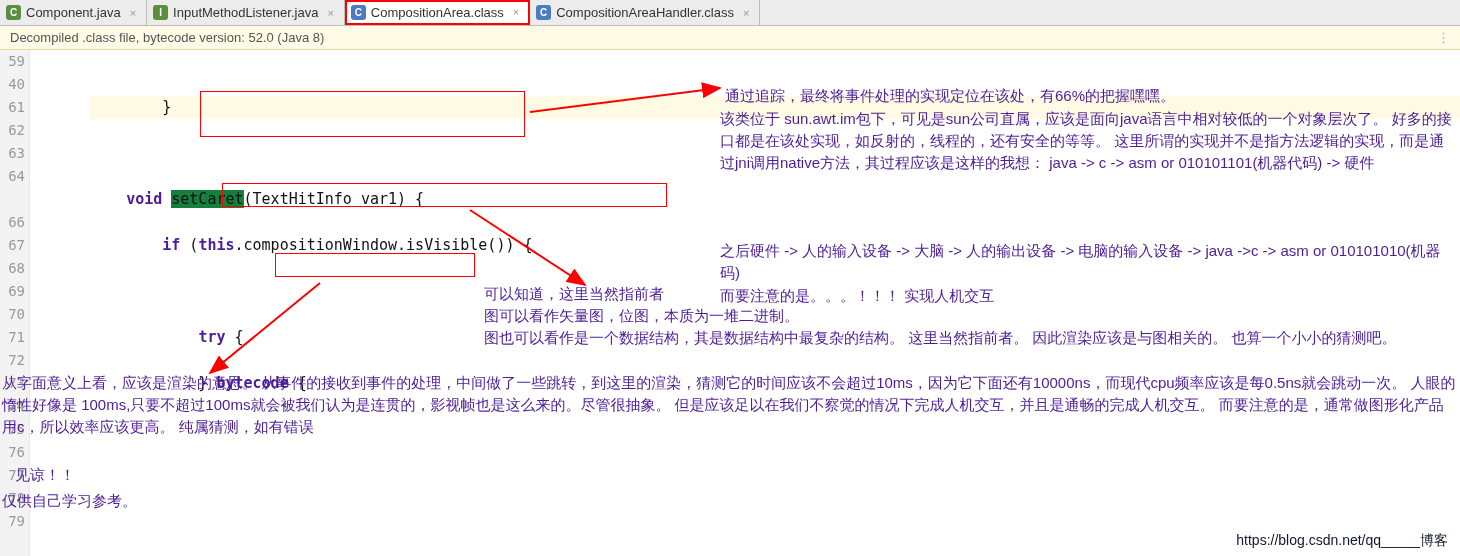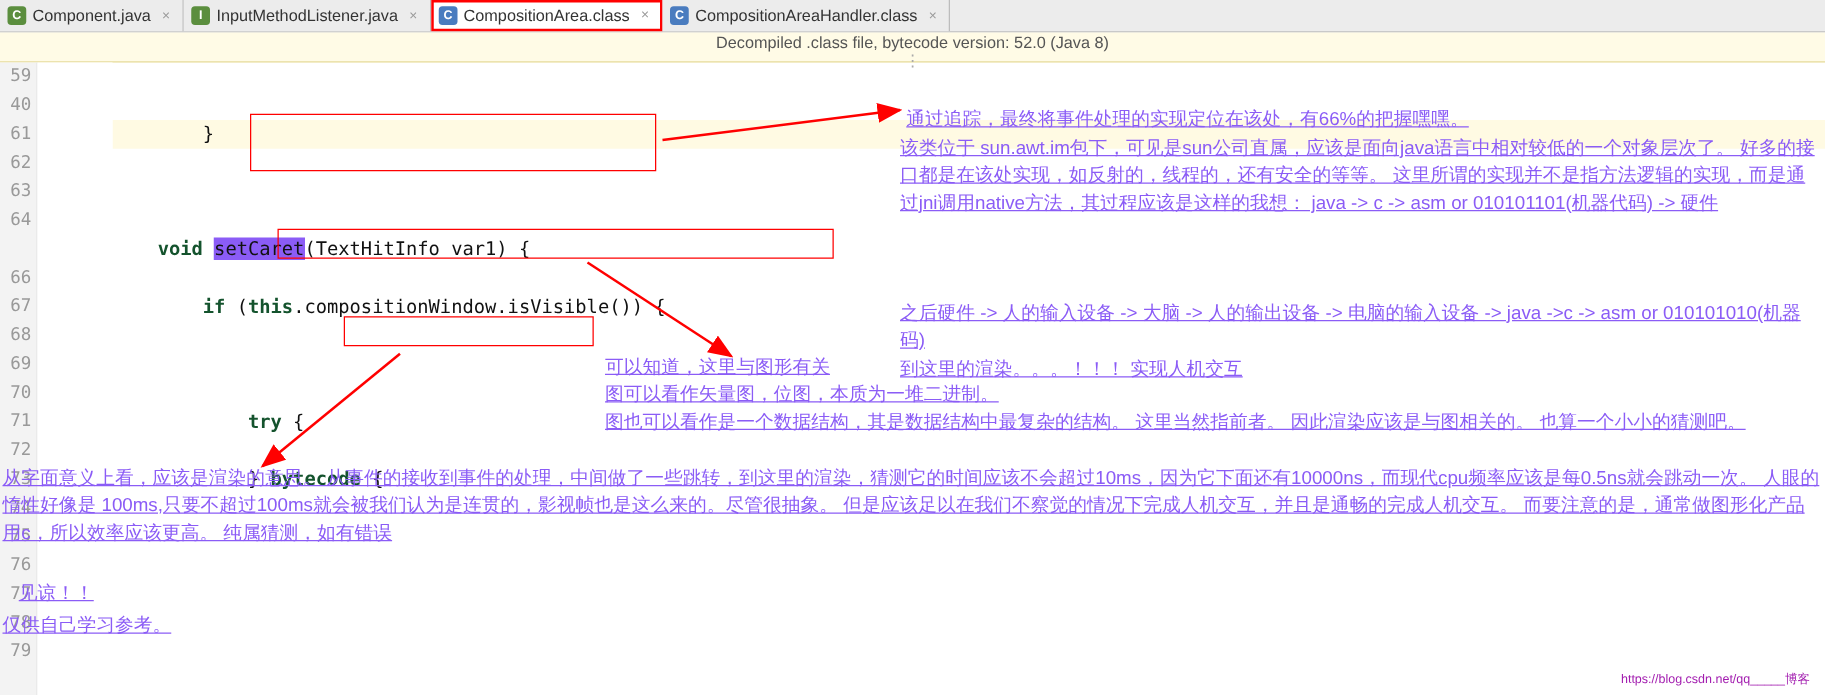--- a/index.html
+++ b/index.html
@@ -6,32 +6,32 @@
   body { font-family:"Segoe UI",Arial,sans-serif; font-size:13px; background:#fff; width:1460px; height:556px; overflow:hidden; position:relative; }
   .tabs { display:flex; background:#ececec; border-bottom:1px solid #bdbdbd; height:26px; }
   .tab { display:flex; align-items:center; padding:0 10px 0 6px; border-right:1px solid #bdbdbd; background:#ececec; color:#333; gap:5px; white-space:nowrap; cursor:pointer; }
   .tab.active { background:#fff; border-bottom:1px solid #fff; }
   .tab.boxed { outline:2px solid red; outline-offset:-2px; }
   .ic { width:15px; height:15px; border-radius:3px; display:flex; align-items:center; justify-content:center; font-size:10px; font-weight:bold; color:#fff; }
   .ic-c { background:#5b8e3e; }
   .ic-i { background:#5b8e3e; }
   .ic-cl { background:#4a7cbf; }
   .close-x { color:#999; font-size:11px; margin-left:4px; }
-  .banner { background:#fffbe6; border-bottom:1px solid #e6db9c; height:24px; display:flex; align-items:center; justify-content:space-between; padding:0 10px; color:#555;flex-direction:column; }
+  .banner { background:#fffbe6; border-bottom:1px solid #e6db9c; height:24px; display:flex; align-items:center; justify-content:space-between; padding:0 10px; color:#555; }
   .editor { display:flex; height:530px; position:relative; }
   .gutter { width:30px; background:#f3f3f3; text-align:right; color:#999; font-family:Menlo,Consolas,monospace; font-size:14px; line-height:23px; padding-right:4px; border-right:1px solid #e8e8e8; }
   .flags { width:60px; background:#fff; }
   .code { font-family:Menlo,Consolas,monospace; font-size:15px; line-height:23px; white-space:pre; color:#111; flex:1; position:relative; }
-  .kw { color:#14532d; font-weight:bold; }
+  .kw { color:#4c1d95; font-weight:bold; }
   .hl-line { position:absolute; left:0; right:0; height:23px; background:#fffae3; z-index:-1; }
-  .sel { background:#8b5cf6; }
+  .sel { background:#15803d; }
   .redbox { position:absolute; border:1.5px solid red; pointer-events:none; }
-  .ann { position:absolute; color:#8b5cf6; font-family:"Microsoft YaHei","SimSun",Arial; font-size:15px; line-height:22px; pointer-events:none;text-decoration:underline; }
+  .ann { position:absolute; color:#4c1d95; font-family:"Microsoft YaHei","SimSun",Arial; font-size:15px; line-height:22px; pointer-events:none; }
   svg.arrow { position:absolute; pointer-events:none; }
-  .wm { position:absolute; right:12px; bottom:6px; color:#a21caf; font-size:10px; }
+  .wm { position:absolute; right:12px; bottom:6px; color:#0f172a; font-size:14px; }
 </style>
 </head>
 <body>
 
 <div class="tabs">
   <div class="tab">
     <span class="ic ic-c">C</span>
     <span>Component.java</span>
     <span class="close-x">×</span>
   </div>
@@ -120,21 +120,21 @@
 <svg class="arrow" style="left:465px; top:205px; width:130px; height:90px">
     <line x1="5" y1="5" x2="120" y2="80" stroke="red" stroke-width="2" marker-end="url(#ah)"></line>
   </svg>
 <svg class="arrow" style="left:200px; top:278px; width:130px; height:105px">
     <line x1="120" y1="5" x2="10" y2="95" stroke="red" stroke-width="2" marker-end="url(#ah)"></line>
   </svg>
 
 <div class="ann" style="left:725px; top:85px">通过追踪，最终将事件处理的实现定位在该处，有66%的把握嘿嘿。</div>
 <div class="ann" style="left:720px; top:108px; width:735px">     该类位于   sun.awt.im包下，可见是sun公司直属，应该是面向java语言中相对较低的一个对象层次了。   好多的接口都是在该处实现，如反射的，线程的，还有安全的等等。  这里所谓的实现并不是指方法逻辑的实现，而是通过jni调用native方法，其过程应该是这样的我想：   java -&gt; c -&gt; asm or 010101101(机器代码)  -&gt; 硬件</div>
 <div class="ann" style="left:720px; top:240px; width:735px">     之后硬件 -&gt; 人的输入设备 -&gt; 大脑 -&gt; 人的输出设备 -&gt; 电脑的输入设备 -&gt; java -&gt;c -&gt; asm or 010101010(机器码)</div>
-<div class="ann" style="left:720px; top:285px; width:735px">     到这里的渲染。。。！！！    实现人机交互</div>
-<div class="ann" style="left:484px; top:283px">可以知道，这里与图形有关</div>
+<div class="ann" style="left:720px; top:285px; width:735px">     而要注意的是。。。！！！    实现人机交互</div>
+<div class="ann" style="left:484px; top:283px">可以知道，这里当然指前者</div>
 <div class="ann" style="left:484px; top:305px">图可以看作矢量图，位图，本质为一堆二进制。</div>
 <div class="ann" style="left:484px; top:327px; width:970px">图也可以看作是一个数据结构，其是数据结构中最复杂的结构。  这里当然指前者。   因此渲染应该是与图相关的。  也算一个小小的猜测吧。</div>
 <div class="ann" style="left:2px; top:372px; width:1455px">从字面意义上看，应该是渲染的意思。  从事件的接收到事件的处理，中间做了一些跳转，到这里的渲染，猜测它的时间应该不会超过10ms，因为它下面还有10000ns，而现代cpu频率应该是每0.5ns就会跳动一次。   人眼的惰性好像是 100ms,只要不超过100ms就会被我们认为是连贯的，影视帧也是这么来的。尽管很抽象。  但是应该足以在我们不察觉的情况下完成人机交互，并且是通畅的完成人机交互。   而要注意的是，通常做图形化产品用c，所以效率应该更高。    纯属猜测，如有错误</div>
 <div class="ann" style="left:15px; top:464px">    见谅！！</div>
 <div class="ann" style="left:2px; top:490px">仅供自己学习参考。</div>
 
 <div class="wm">https://blog.csdn.net/qq_____博客</div>
 
 </body></html>

